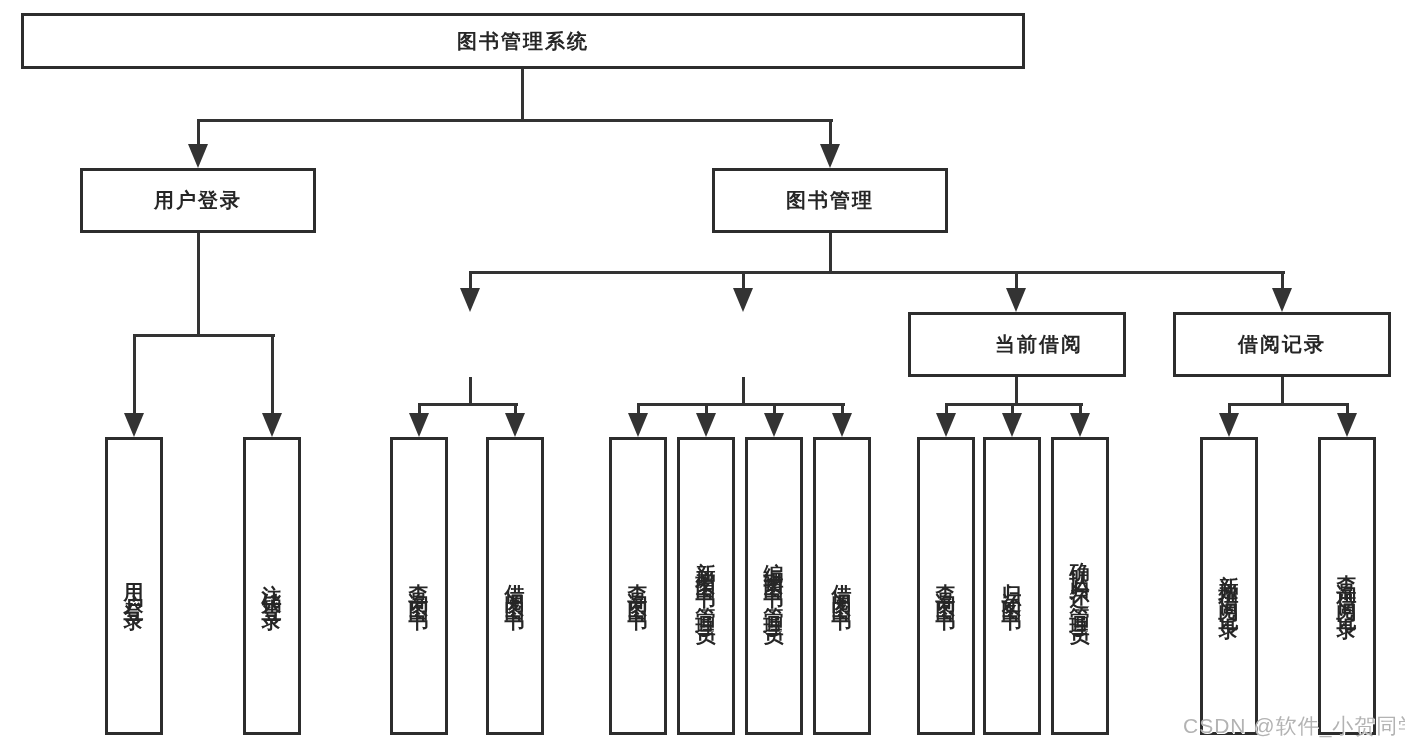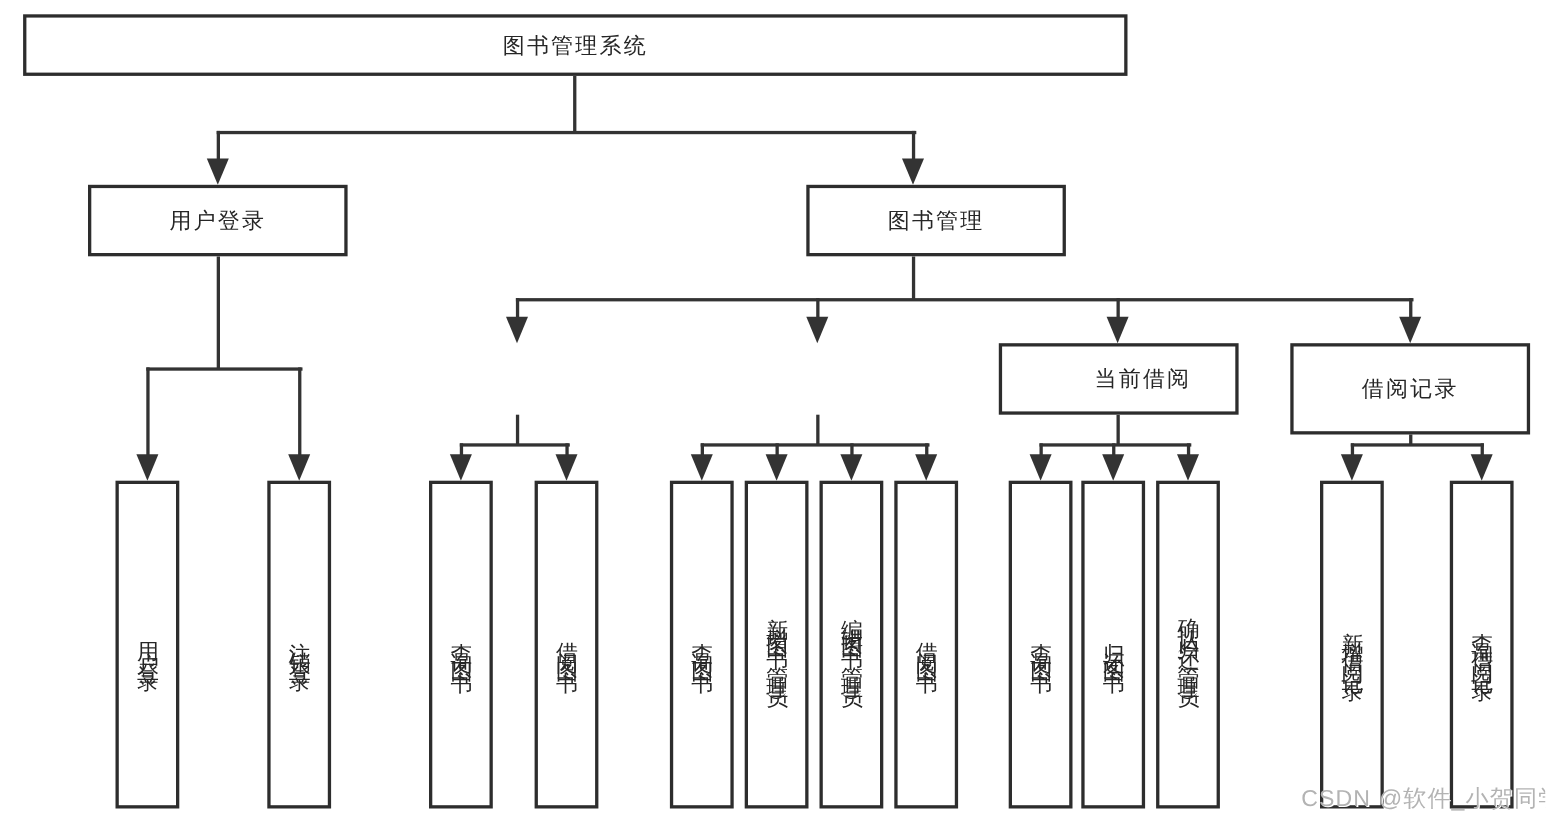--- a/index.html
+++ b/index.html
@@ -22,20 +22,21 @@
     box-sizing:border-box;
     border:3px solid var(--border);
     background:#fff;
     display:flex;
     align-items:center;
     justify-content:center;
     color:var(--text);
     font-size:20px;
     letter-spacing:2px;
     z-index:2;
+    font-weight:bold;
   }
   .vbox{
     width:58px;top:437px;height:298px;
   }
   .vlabel{
     writing-mode:vertical-rl;
     text-orientation:mixed;
     letter-spacing:9px;
     font-size:20px;
     line-height:1;
@@ -77,21 +78,21 @@
   <div class="line" style="left:521px;top:69px;width:3px;height:52px;"></div>
   <div class="line" style="left:197px;top:119px;width:636px;height:3px;"></div>
   <div class="line" style="left:197px;top:119px;width:3px;height:30px;"></div>
   <div class="arrow" style="left:188px;top:144px;"></div>
   <div class="line" style="left:829px;top:119px;width:3px;height:30px;"></div>
   <div class="arrow" style="left:820px;top:144px;"></div>
 
   <div class="box" style="left:80px;top:168px;width:236px;height:65px;">
     <span>用户登录</span>
   </div>
-  <div class="box" style="left:712px;top:168px;width:236px;height:65px;margin-left:21px;">
+  <div class="box" style="left:712px;top:168px;width:236px;height:65px;">
     <span>图书管理</span>
   </div>
 
   <div class="line" style="left:197px;top:233px;width:3px;height:103px;"></div>
   <div class="line" style="left:133px;top:334px;width:142px;height:3px;"></div>
   <div class="line" style="left:133px;top:334px;width:3px;height:82px;"></div>
   <div class="arrow" style="left:124px;top:413px;"></div>
   <div class="line" style="left:271px;top:334px;width:3px;height:82px;"></div>
   <div class="arrow" style="left:262px;top:413px;"></div>
 
@@ -102,21 +103,21 @@
   <div class="line" style="left:742px;top:271px;width:3px;height:20px;"></div>
   <div class="arrow" style="left:733px;top:288px;"></div>
   <div class="line" style="left:1015px;top:271px;width:3px;height:20px;"></div>
   <div class="arrow" style="left:1006px;top:288px;"></div>
   <div class="line" style="left:1281px;top:271px;width:3px;height:20px;"></div>
   <div class="arrow" style="left:1272px;top:288px;"></div>
 
   <div class="box" style="left:908px;top:312px;width:218px;height:65px;padding-left:44px;">
     <span>当前借阅</span>
   </div>
-  <div class="box" style="left:1173px;top:312px;width:218px;height:83px;">
+  <div class="box" style="left:1173px;top:312px;width:218px;height:65px;">
     <span>借阅记录</span>
   </div>
 
   <div class="line" style="left:469px;top:377px;width:3px;height:28px;"></div>
   <div class="line" style="left:418px;top:403px;width:100px;height:3px;"></div>
   <div class="line" style="left:418px;top:403px;width:3px;height:13px;"></div>
   <div class="arrow" style="left:409px;top:413px;"></div>
   <div class="line" style="left:514px;top:403px;width:3px;height:13px;"></div>
   <div class="arrow" style="left:505px;top:413px;"></div>
 

